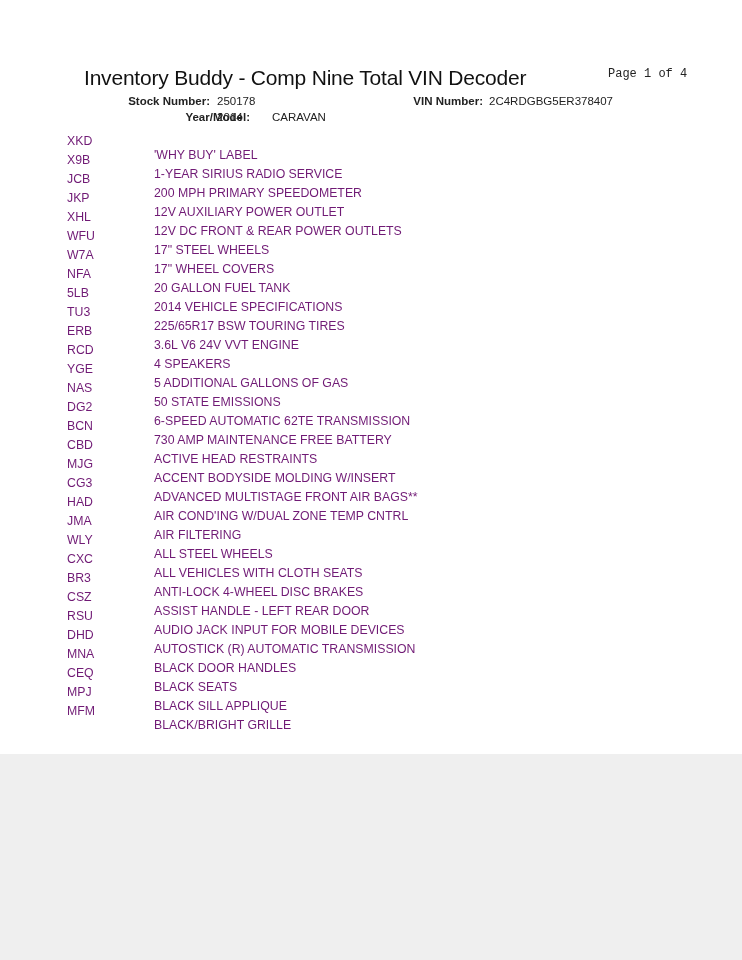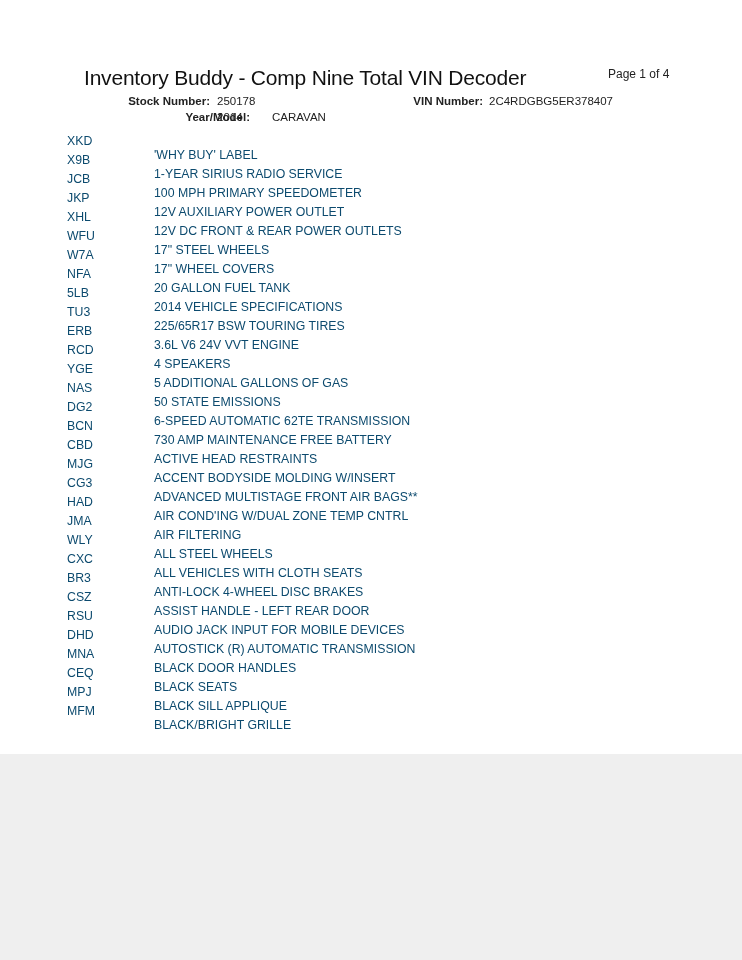--- a/index.html
+++ b/index.html
@@ -5,27 +5,27 @@
     html, body { margin:0; padding:0; }
     body {
       width:742px; height:960px; background:#ffffff; position:relative; overflow:hidden;
       font-family:"Liberation Sans", sans-serif; color:#1a1a1a;
     }
     .title {
       position:absolute; left:67px; top:66px;
       font-size:21px; font-weight:normal; color:#111; letter-spacing:-0.2px;margin-left:17px;
     }
     .page-label {
-      position:absolute; left:608px; top:67px; font-size:12px; color:#222;
+      position:absolute; left:608px; top:67px; font-size:12px; color:#222;font-family:Liberation Mono, monospace;
     }
     .meta { position:absolute; font-size:11.5px; color:#222;margin-left:36px; }
     .meta .lbl { font-weight:bold; position:absolute; text-align:right; white-space:nowrap; }
     .meta .val { position:absolute; white-space:nowrap; }
     .list { position:absolute; left:0; top:132px; width:742px; }
-    .row { position:relative; height:19px; font-size:12.3px; color:#0c4a6e; }
+    .row { position:relative; height:19px; font-size:12.3px; color:#701a75; }
     .row .code { position:absolute; left:67px; top:2px; }
     .row .desc { position:absolute; left:154px; top:2px; white-space:nowrap;margin-top:14px; }
     .overlay {
       position:absolute; left:0; top:754px; width:742px; height:206px; background:#efefef;
     }
   </style>
 </head>
 <body>
 
 <div class="title">Inventory Buddy - Comp Nine Total VIN Decoder</div>
@@ -47,21 +47,21 @@
     <div class="row">
       <span class="code">XKD</span>
       <span class="desc">'WHY BUY' LABEL</span>
     </div>
     <div class="row">
       <span class="code">X9B</span>
       <span class="desc">1-YEAR SIRIUS RADIO SERVICE</span>
     </div>
     <div class="row">
       <span class="code">JCB</span>
-      <span class="desc">100 MPH PRIMARY SPEEDOMETER</span>
+      <span class="desc">200 MPH PRIMARY SPEEDOMETER</span>
     </div>
     <div class="row">
       <span class="code">JKP</span>
       <span class="desc">12V AUXILIARY POWER OUTLET</span>
     </div>
     <div class="row">
       <span class="code">XHL</span>
       <span class="desc">12V DC FRONT &amp; REAR POWER OUTLETS</span>
     </div>
     <div class="row">

